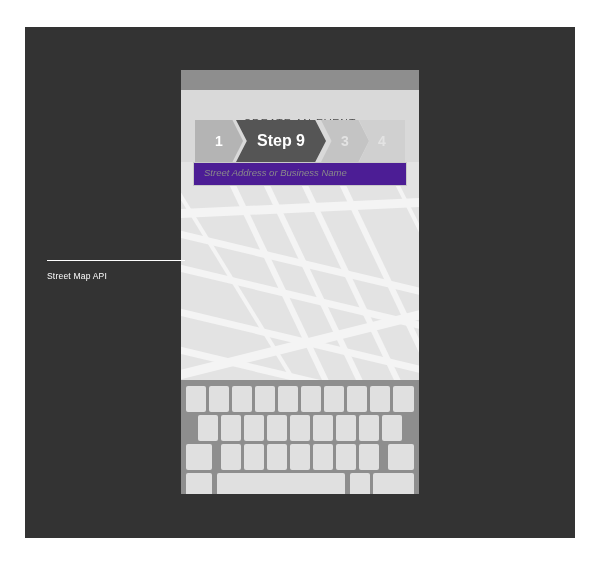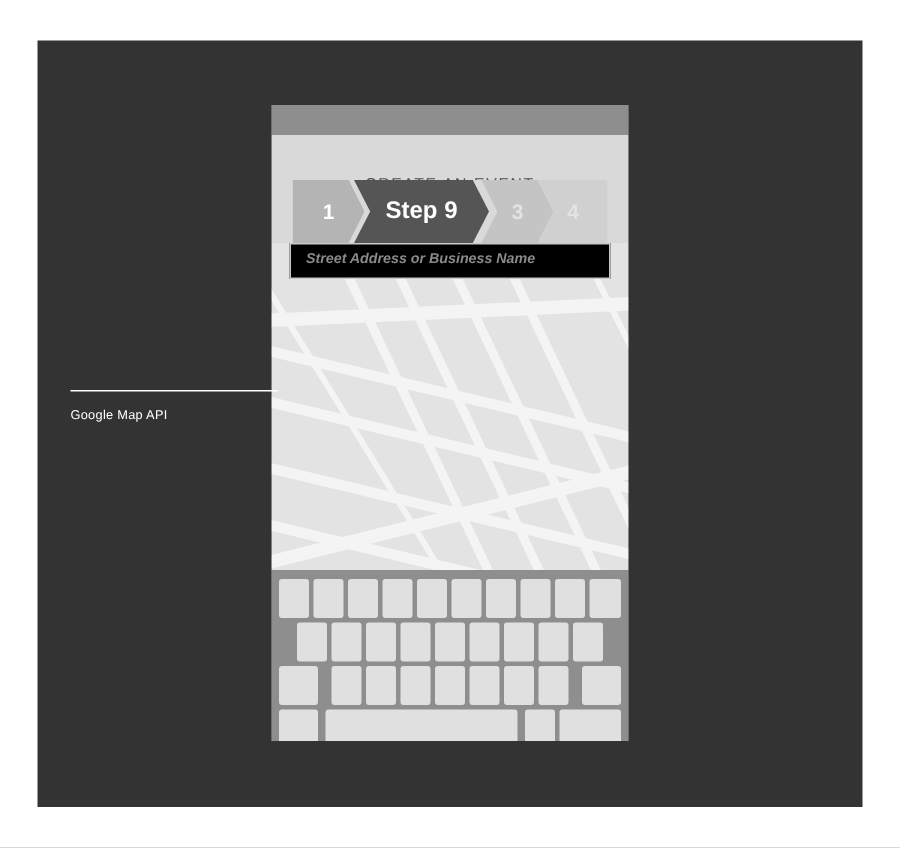--- a/index.html
+++ b/index.html
@@ -130,25 +130,24 @@
     height: 218px;
     background: #e3e3e3;
     overflow: hidden;
   }
   .search-field {
     position: absolute;
     left: 12px;
     top: 92px;
     width: 214px;
     height: 24px;
-    background: #000000;
+    background: #4c1d95;
     border: 1px solid #c9c9c9;
     box-sizing: border-box;
     z-index: 5;
-    font-weight: bold;
   }
   .search-placeholder {
     position: absolute;
     left: 10px;
     top: 4px;
     font-size: 9.5px;
     font-style: italic;
     color: #8a8a8a;
     white-space: nowrap;
   }
@@ -280,15 +279,15 @@
 
       <div class="key" style="left:5px;top:93px;width:26px;height:26px;"></div>
       <div class="key" style="left:36px;top:93px;width:128px;height:26px;"></div>
       <div class="key" style="left:169px;top:93px;width:20px;height:26px;"></div>
       <div class="key" style="left:192px;top:93px;width:41px;height:26px;"></div>
     </div>
 
   </div>
 
   <div class="leader"></div>
-  <div class="annotation-label">Google Map API</div>
+  <div class="annotation-label">Street Map API</div>
 
 </div>
 
 </body></html>

